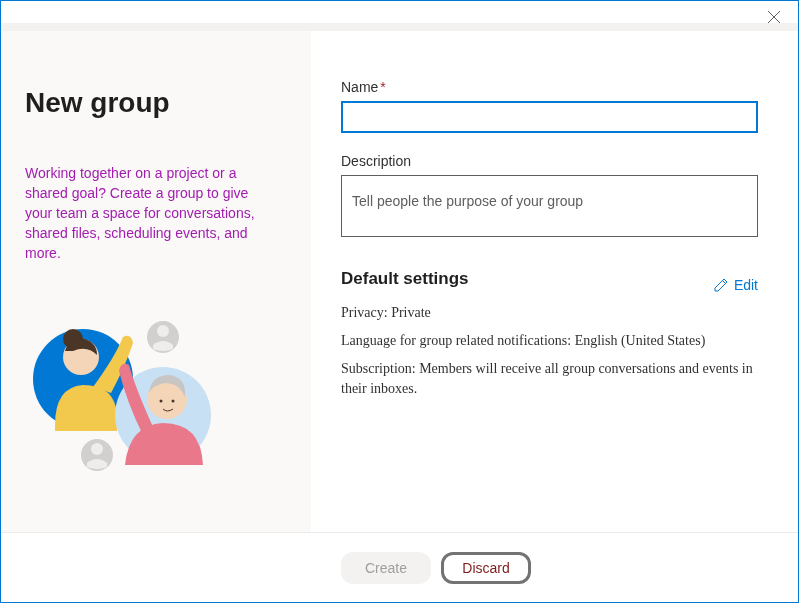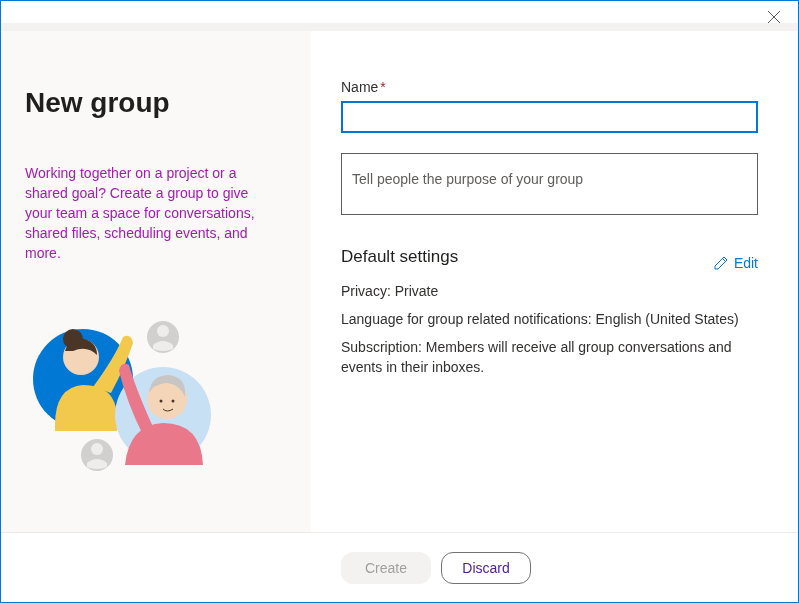--- a/index.html
+++ b/index.html
@@ -112,38 +112,39 @@
       color: #605e5c;
     }
     .settings-header-row {
       display: flex;
       justify-content: space-between;
       align-items: center;
       margin-bottom: 10px;
     }
     .settings-title {
       font-size: 17px;
-      font-weight: 400;
+      font-weight: 700;
       color: #201f1e;
     }
     .edit-link {
       color: #0078d4;
       font-size: 14px;
       cursor: pointer;
       text-decoration: none;
       display: flex;
       align-items: center;
       gap: 6px;
       margin-top: 12px;
     }
     .settings-row {
       font-size: 14px;
       line-height: 20px;
       color: #323130;
       margin-bottom: 8px;
+      font-family: Liberation Serif, serif;
     }
     .settings-key {
       color: #323130;
     }
     .footer {
       height: 70px;
       border-top: 1px solid #edebe9;
       display: flex;
       align-items: center;
       padding-left: 340px;
@@ -159,22 +160,22 @@
       border-radius: 12px;
     }
     .btn-primary {
       background: #f3f2f1;
       color: #a19f9d;
       border: none;
       cursor: not-allowed;
     }
     .btn-secondary {
       background: #fff;
-      color: #4c1d95;
-      border: 1px solid #737373;
+      color: #7f1d1d;
+      border: 3px solid #737373;
     }
   </style>
 </head>
 <body>
 
 <div class="modal">
   <button class="close-btn" aria-label="Close">
     <svg width="14" height="14" viewBox="0 0 14 14">
       <line x1="1" y1="1" x2="13" y2="13" stroke="#605e5c" stroke-width="1"></line>
       <line x1="13" y1="1" x2="1" y2="13" stroke="#605e5c" stroke-width="1"></line>
@@ -226,20 +227,21 @@
         </svg>
       </div>
     </div>
 
     <div class="right-panel">
       <div class="field-label">
         <span>Name</span><span class="required-asterisk">*</span>
       </div>
       <input type="text" class="text-input" autofocus="" value="" style="">
 
+      <div class="field-label">Description</div>
       <textarea class="textarea-input" placeholder="Tell people the purpose of your group" style=""></textarea>
 
       <div class="settings-header-row">
         <div class="settings-title">Default settings</div>
         <a class="edit-link">
           <svg width="14" height="14" viewBox="0 0 14 14">
             <path d="M 10 1 L 13 4 L 4 13 L 1 13 L 1 10 Z" fill="none" stroke="#0078d4" stroke-width="1"></path>
             <line x1="8.5" y1="2.5" x2="11.5" y2="5.5" stroke="#0078d4" stroke-width="1"></line>
           </svg>
           <span>Edit</span>

